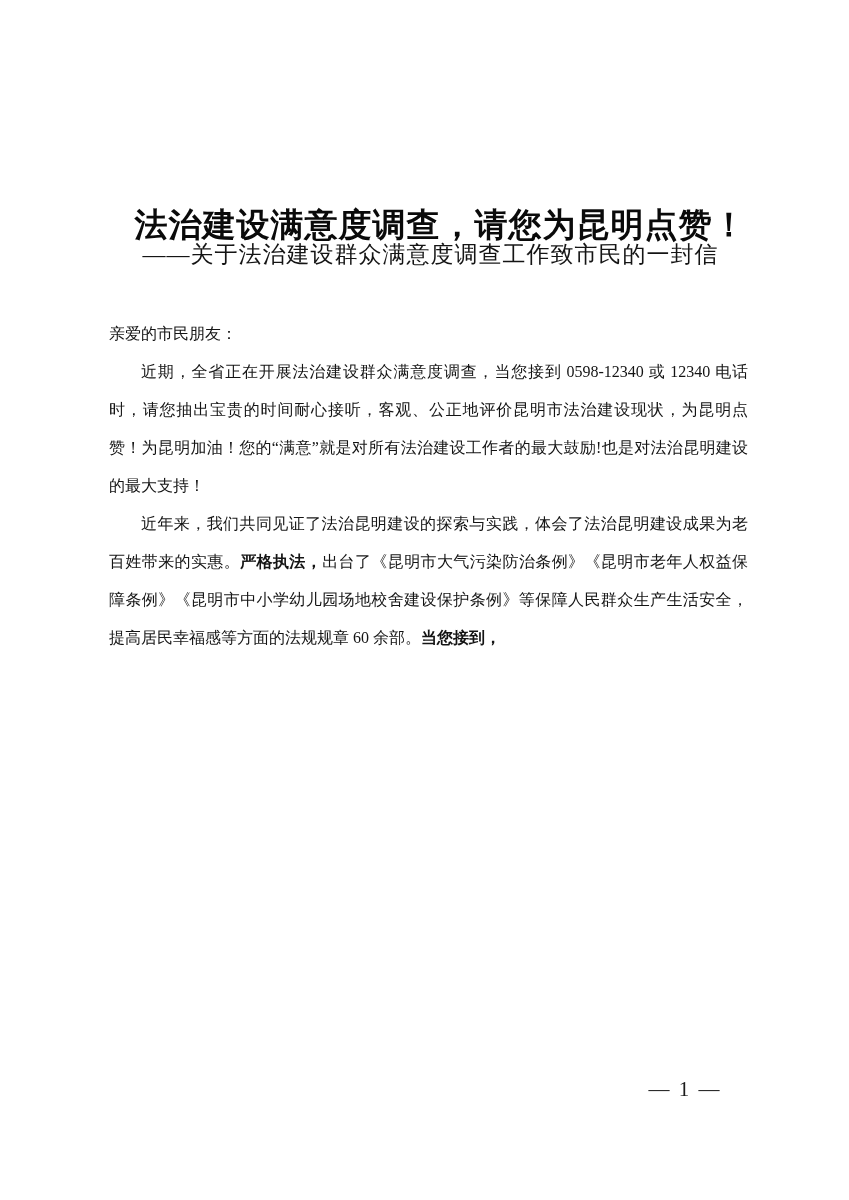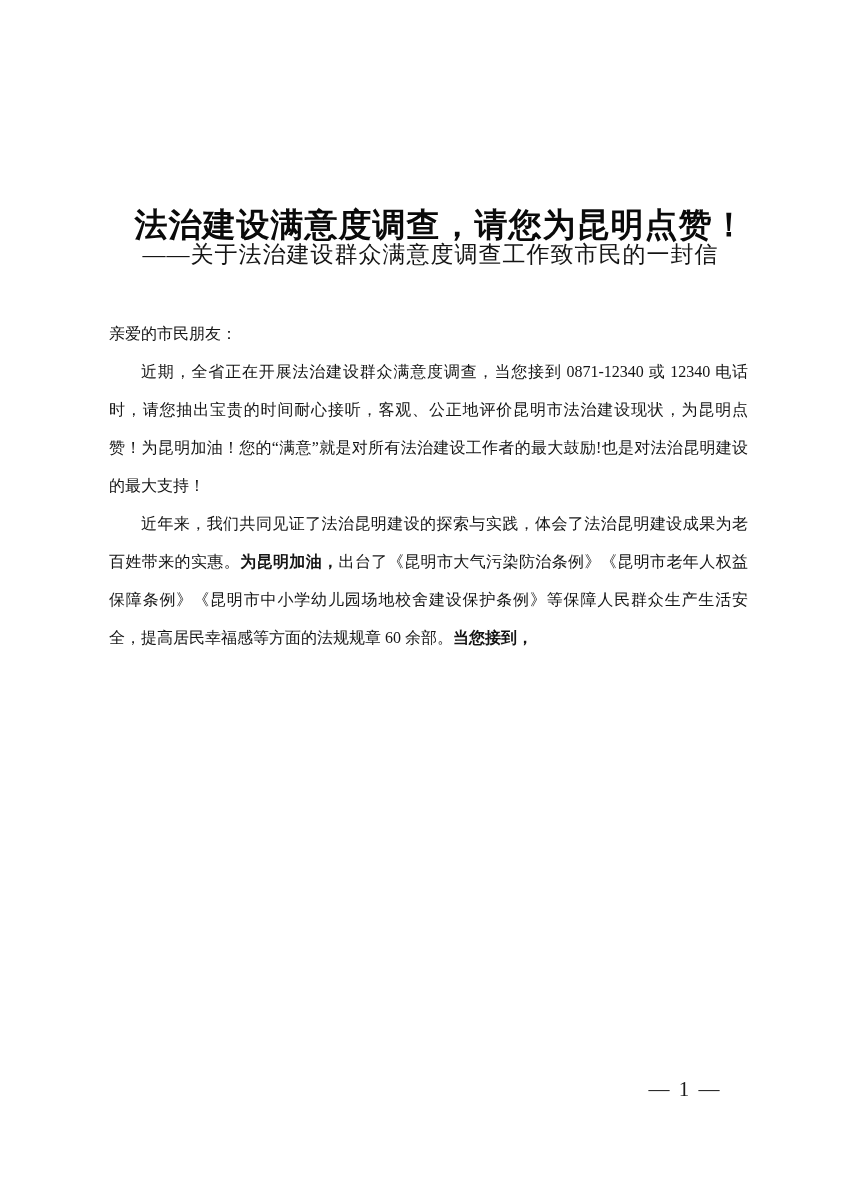--- a/index.html
+++ b/index.html
@@ -82,22 +82,22 @@
 
   <h1 class="doc-title">法治建设满意度调查，请您为昆明点赞！</h1>
 
   <h2 class="doc-subtitle">——关于法治建设群众满意度调查工作致市民的一封信</h2>
 
   <div class="letter-body">
 
     <p>亲爱的市民朋友：</p>
 
 
-    <p class="para-indent"><span>近期，全省正在开展法治建设群众满意度调查，当您接到 0871-12340 或 12340 电话时，请您抽出宝贵的时间耐心接听，客观、公正地评价昆明市法治建设现状，为昆明点赞！为昆明加油！您的“满意”就是对所有法治建设工作者的最大鼓励!也是对法治昆明建设的最大支持！</span></p>
+    <p class="para-indent"><span>近期，全省正在开展法治建设群众满意度调查，当您接到 0598-12340 或 12340 电话时，请您抽出宝贵的时间耐心接听，客观、公正地评价昆明市法治建设现状，为昆明点赞！为昆明加油！您的“满意”就是对所有法治建设工作者的最大鼓励!也是对法治昆明建设的最大支持！</span></p>
 
 
-    <p class="para-indent"><span>近年来，我们共同见证了法治昆明建设的探索与实践，体会了法治昆明建设成果为老百姓带来的实惠。</span><span class="seg-bold">为昆明加油，</span><span>出台了《昆明市大气污染防治条例》《昆明市老年人权益保障条例》《昆明市中小学幼儿园场地校舍建设保护条例》等保障人民群众生产生活安全，提高居民幸福感等方面的法规规章 60 余部。</span><span class="seg-bold">当您接到，</span></p>
+    <p class="para-indent"><span>近年来，我们共同见证了法治昆明建设的探索与实践，体会了法治昆明建设成果为老百姓带来的实惠。</span><span class="seg-bold">严格执法，</span><span>出台了《昆明市大气污染防治条例》《昆明市老年人权益保障条例》《昆明市中小学幼儿园场地校舍建设保护条例》等保障人民群众生产生活安全，提高居民幸福感等方面的法规规章 60 余部。</span><span class="seg-bold">当您接到，</span></p>
 
   </div>
 
   <div class="page-number">— 1 —</div>
 
 </div>
 
 </body></html>

